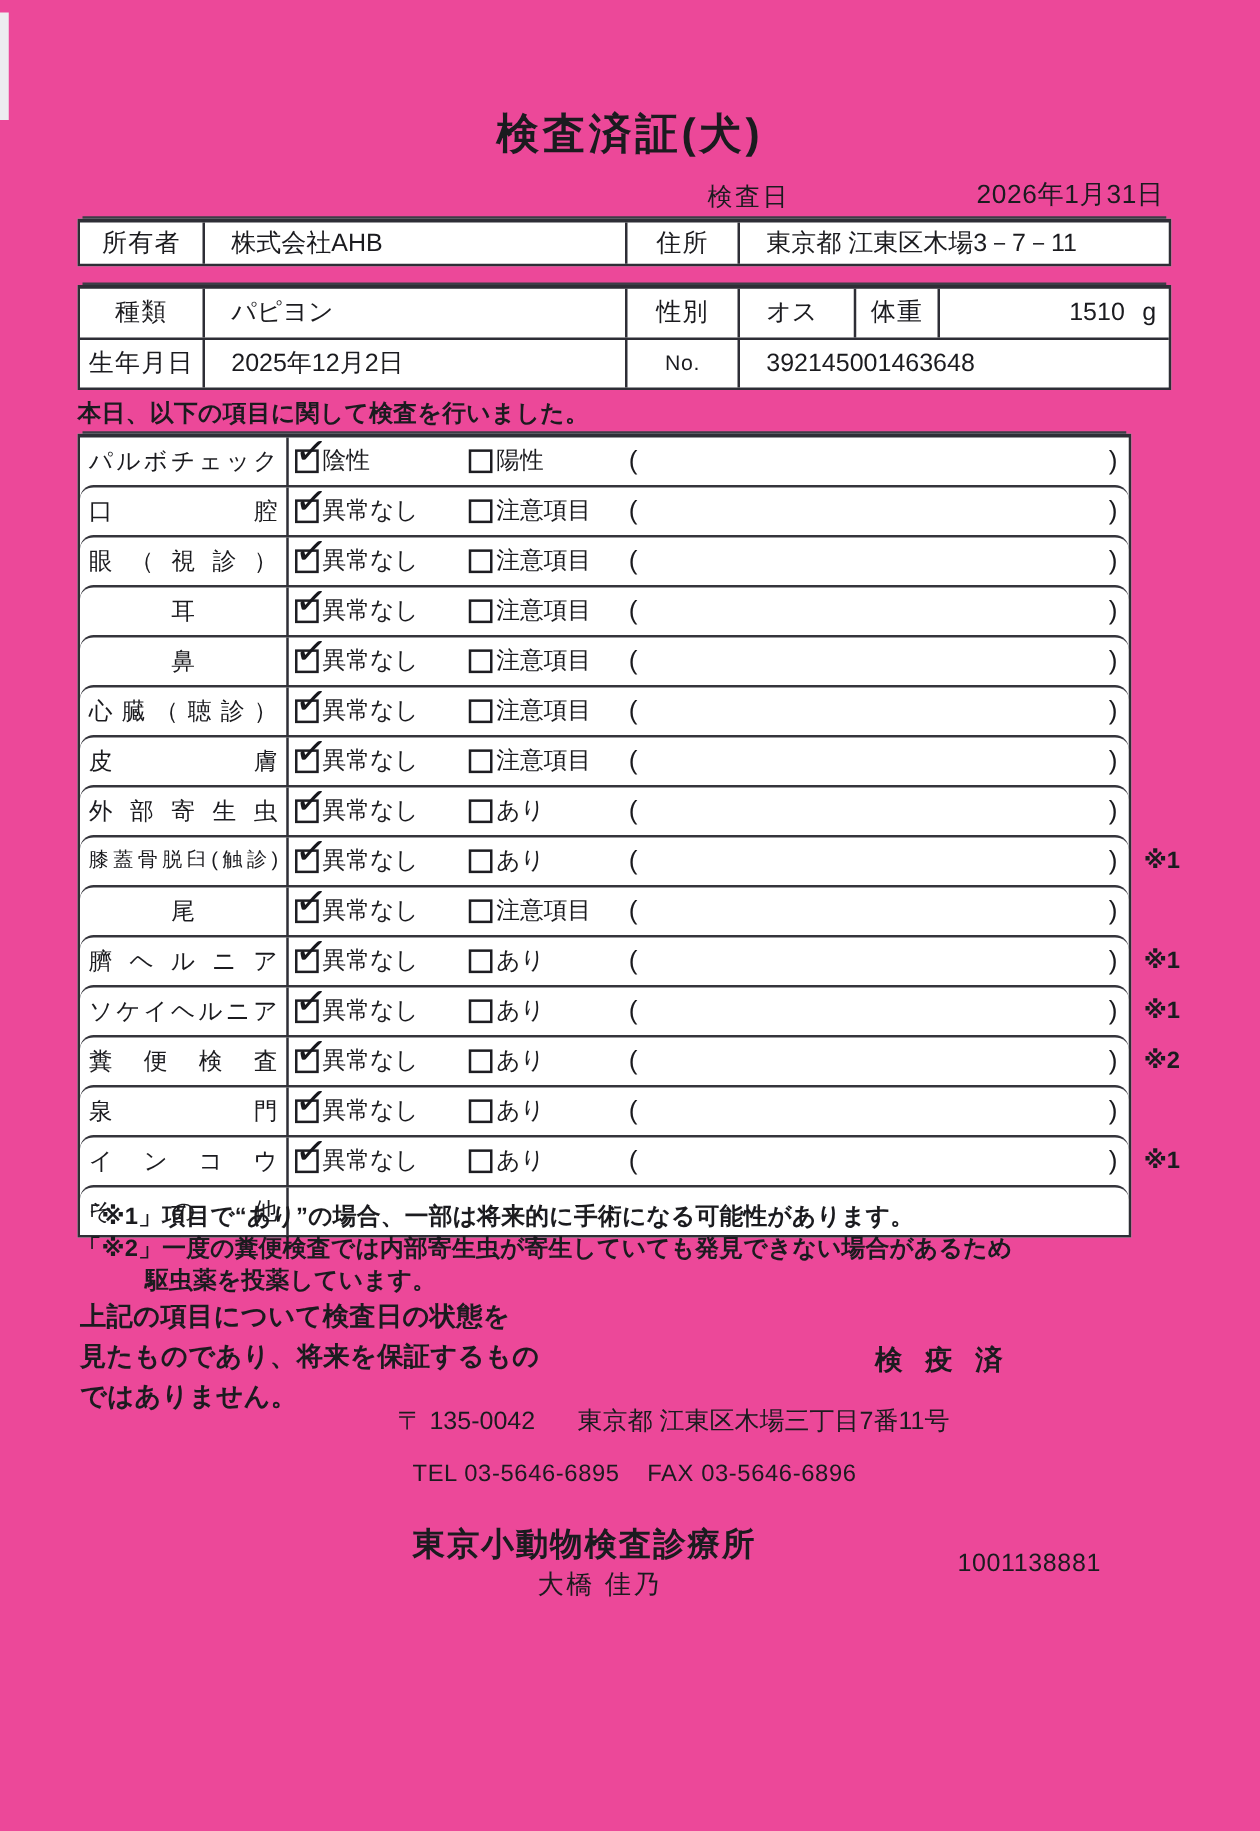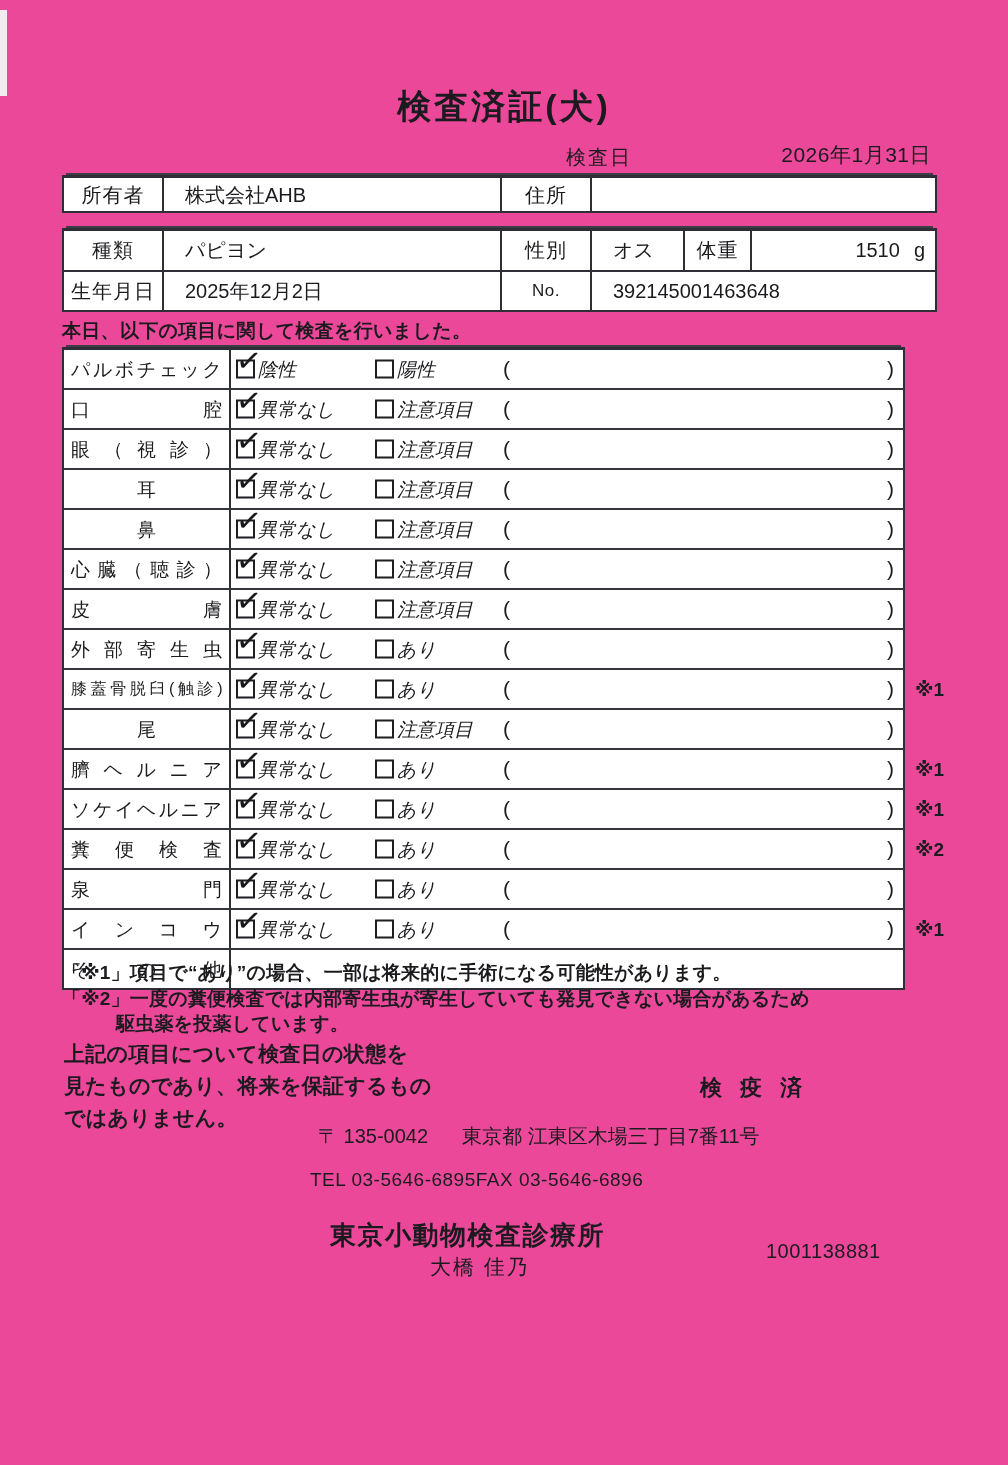--- a/index.html
+++ b/index.html
@@ -28,70 +28,71 @@
   .cell.lbl{justify-content:center;letter-spacing:1px;padding:0 4px;}
   .cell.bdr{border-right:2px solid #2e2e36;}
   .cell.no-lbl{font-size:17px;justify-content:center;letter-spacing:0.5px;}
   .cell.weight-val{justify-content:flex-end;gap:14px;padding-right:10px;}
 
   .intro{position:absolute;left:62px;top:318px;font-size:19px;font-weight:700;letter-spacing:0.3px;}
 
   .ctable{position:absolute;left:62px;top:347px;width:843px;box-sizing:border-box;
     border:2px solid #2e2e36;border-top-width:3px;box-shadow:0 -6px 0 -4px #3d3d47;background:#fff;}
   .crow{position:relative;display:flex;height:38px;align-items:stretch;}
-  .crow + .crow{border-top:2px solid #34343b;}
+  .crow + .crow{border-top:2px solid #34343b;border-radius:11px;}
   .crow-label{flex:0 0 167px;width:167px;border-right:2px solid #2e2e36;
     display:flex;align-items:center;padding:0 7px;box-sizing:border-box;}
   .crow-label-inner{width:100%;font-size:19px;font-weight:500;line-height:1;
     text-align:justify;text-align-last:justify;word-break:keep-all;white-space:nowrap;}
   .crow-label-inner.center{text-align:center;text-align-last:center;}
   .crow-label-inner.small{font-size:16px;letter-spacing:-0.5px;}
   .crow-content{position:relative;flex:1;}
   .opt{position:absolute;top:50%;transform:translateY(-50%);display:flex;align-items:flex-start;
-    font-size:19px;font-weight:500;line-height:1;white-space:nowrap;font-style:italic;}
+    font-size:19px;font-weight:500;line-height:1;white-space:nowrap;}
   .opt1{left:5px;} .opt2{left:144px;}
   .cbx{width:15px;height:15px;flex:0 0 15px;border:2px solid #1d1d22;margin-right:3px;
     position:relative;box-sizing:content-box;background:#fff;}
   .cbx.checked::after{content:"✓";position:absolute;left:-2px;top:-16px;font-size:31px;
     font-weight:700;color:#17171c;transform:rotate(7deg);}
   .paren{position:absolute;top:50%;transform:translateY(-50%);font-size:21px;font-weight:400;}
   .paren.open{left:272px;} .paren.close{right:9px;}
   .row-note{position:absolute;left:calc(100% + 12px);top:50%;transform:translateY(-50%);
     font-size:19px;font-weight:600;white-space:nowrap;}
 
   .fn{position:absolute;font-size:19px;font-weight:600;letter-spacing:0.2px;white-space:nowrap;}
   .fn1{left:62px;top:960px;} .fn2{left:62px;top:986px;} .fn2b{left:116px;top:1011px;}
 
   .disclaimer{position:absolute;left:64px;top:1038px;font-size:21px;font-weight:700;
     line-height:32px;letter-spacing:0.3px;}
   .stamp{position:absolute;left:700px;top:1073px;font-size:22px;font-weight:600;letter-spacing:6px;}
 
   .postal-line{position:absolute;left:318px;top:1123px;font-size:20px;font-weight:500;
     display:flex;gap:34px;white-space:nowrap;}
-  .tel-line{position:absolute;left:310px;top:1169px;font-size:19px;font-weight:500;
-    display:flex;white-space:nowrap;letter-spacing:0.5px;}
+  .tel-line{position:absolute;left:330px;top:1169px;font-size:19px;font-weight:500;
+    display:flex;gap:22px;white-space:nowrap;letter-spacing:0.5px;}
   .clinic-name{position:absolute;left:330px;top:1218px;font-size:26px;font-weight:600;letter-spacing:1.5px;}
   .vet-name{position:absolute;left:430px;top:1253px;font-size:21px;font-weight:500;letter-spacing:2px;}
   .serial{position:absolute;left:766px;top:1240px;font-size:20px;font-weight:500;letter-spacing:0.5px;}
 </style>
 </head>
 <body>
 
 <div class="page">
   <div class="artifact"></div>
 
   <div class="title">検査済証(犬)</div>
 
   <div class="insp-label">検査日</div>
   <div class="insp-date">2026年1月31日</div>
 
   <div class="box box1">
     <div class="cell lbl bdr">所有者</div>
     <div class="cell bdr">株式会社AHB</div>
     <div class="cell lbl bdr">住所</div>
+    <div class="cell">東京都 江東区木場3－7－11</div>
   </div>
 
   <div class="box box2">
     <div class="brow r1">
       <div class="cell lbl bdr">種類</div>
       <div class="cell bdr">パピヨン</div>
       <div class="cell lbl bdr">性別</div>
       <div class="cell bdr">オス</div>
       <div class="cell lbl bdr">体重</div>
       <div class="cell weight-val">

